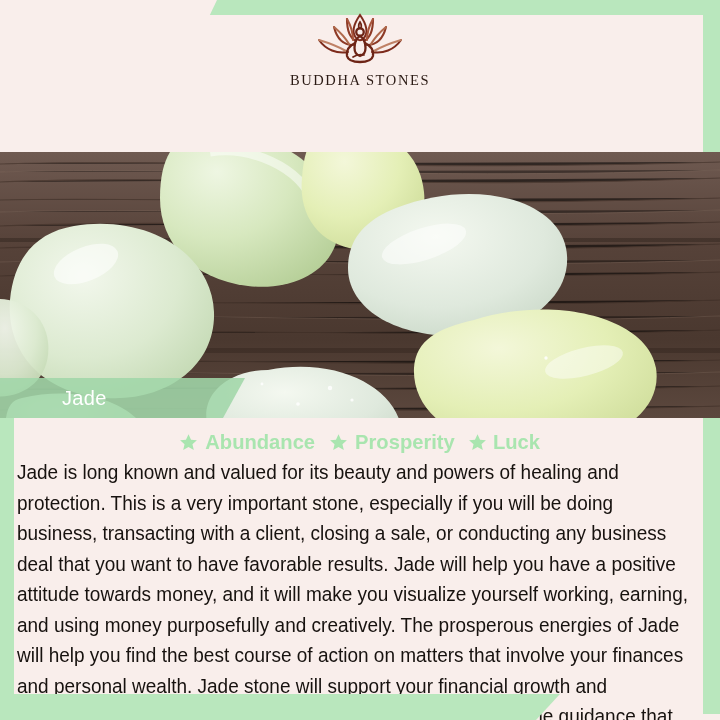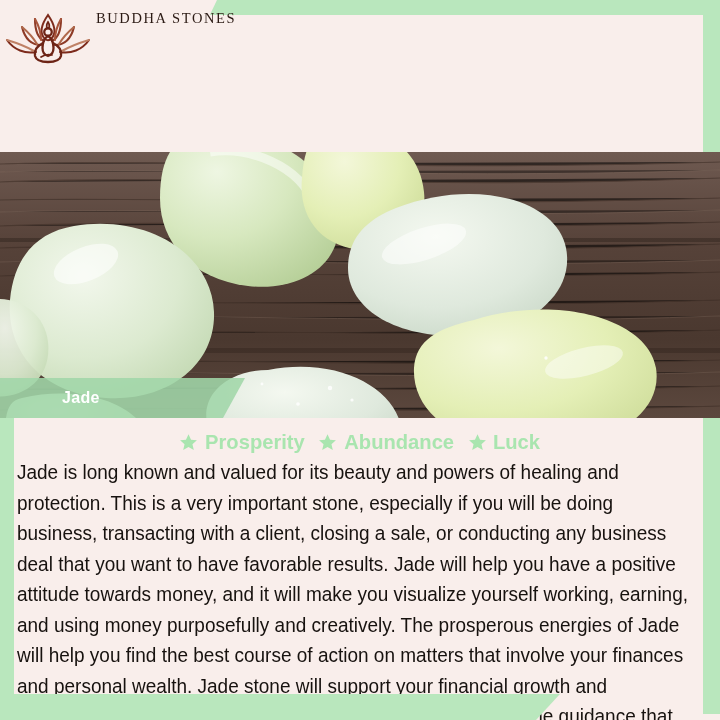--- a/index.html
+++ b/index.html
@@ -74,22 +74,22 @@
     background: #f9eeeb;
   }
 
   
   .brand {
     position: absolute;
     left: 0;
     right: 0;
     top: 8px;
     display: flex;
-    flex-direction: row;
-    align-items: flex-start;
+    flex-direction: column;
+    align-items: center;
   }
   .logo-mark { width: 96px; height: 62px; display: block; }
   .brand-name {
     margin-top: 2px;
     font-family: "Liberation Serif", serif;
     font-size: 14.5px;
     letter-spacing: 1.6px;
     color: #2b1a14;
   }
 
@@ -134,22 +134,22 @@
     top: 378px;
     width: 245px;
     height: 40px;
     background: rgba(160, 214, 168, 0.88);
     clip-path: polygon(0 0, 100% 0, calc(100% - 22px) 100%, 0 100%);
     display: flex;
     align-items: center;
   }
   .stone-name {
     margin-left: 62px;
-    font-size: 16px;
-    font-weight: bold;
+    font-size: 20px;
+    font-weight: normal;
     color: #ffffff;
     letter-spacing: 0.3px;
   }
 
   
   .benefits {
     position: absolute;
     left: 0;
     right: 0;
     top: 430px;
@@ -327,27 +327,27 @@
 
   <div class="stone-ribbon">
     <span class="stone-name">Jade</span>
   </div>
 
   <div class="benefits">
     <div class="benefit">
       <svg class="star-icon" viewBox="0 0 24 24">
         <path d="M12 1.6 L15.2 8.6 L22.6 9.3 L17 14.2 L18.7 21.6 L12 17.7 L5.3 21.6 L7 14.2 L1.4 9.3 L8.8 8.6 Z" fill="#a9e5af"></path>
       </svg>
-      <span class="benefit-label">Prosperity</span>
+      <span class="benefit-label">Abundance</span>
     </div>
     <div class="benefit">
       <svg class="star-icon" viewBox="0 0 24 24">
         <path d="M12 1.6 L15.2 8.6 L22.6 9.3 L17 14.2 L18.7 21.6 L12 17.7 L5.3 21.6 L7 14.2 L1.4 9.3 L8.8 8.6 Z" fill="#a9e5af"></path>
       </svg>
-      <span class="benefit-label">Abundance</span>
+      <span class="benefit-label">Prosperity</span>
     </div>
     <div class="benefit">
       <svg class="star-icon" viewBox="0 0 24 24">
         <path d="M12 1.6 L15.2 8.6 L22.6 9.3 L17 14.2 L18.7 21.6 L12 17.7 L5.3 21.6 L7 14.2 L1.4 9.3 L8.8 8.6 Z" fill="#a9e5af"></path>
       </svg>
       <span class="benefit-label">Luck</span>
     </div>
   </div>
 
   <div class="body-copy">Jade is long known and valued for its beauty and powers of healing and protection. This is a very important stone, especially if you will be doing business, transacting with a client, closing a sale, or conducting any business deal that you want to have favorable results. Jade will help you have a positive attitude towards money, and it will make you visualize yourself working, earning, and using money purposefully and creatively. The prosperous energies of Jade will help you find the best course of action on matters that involve your finances and personal wealth. Jade stone will support your financial growth and expansion. It will also promote new beginnings and give you the guidance that you need to be successful and wealthy!</div>

